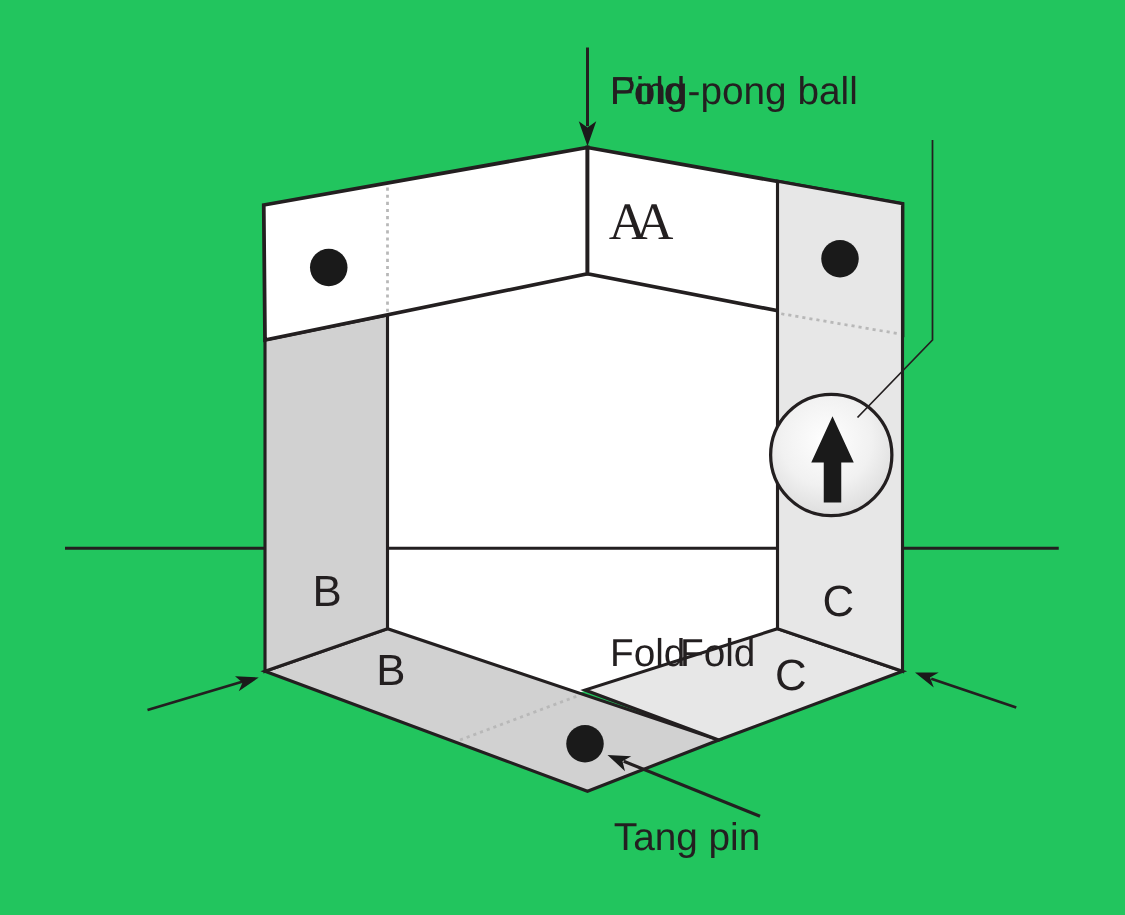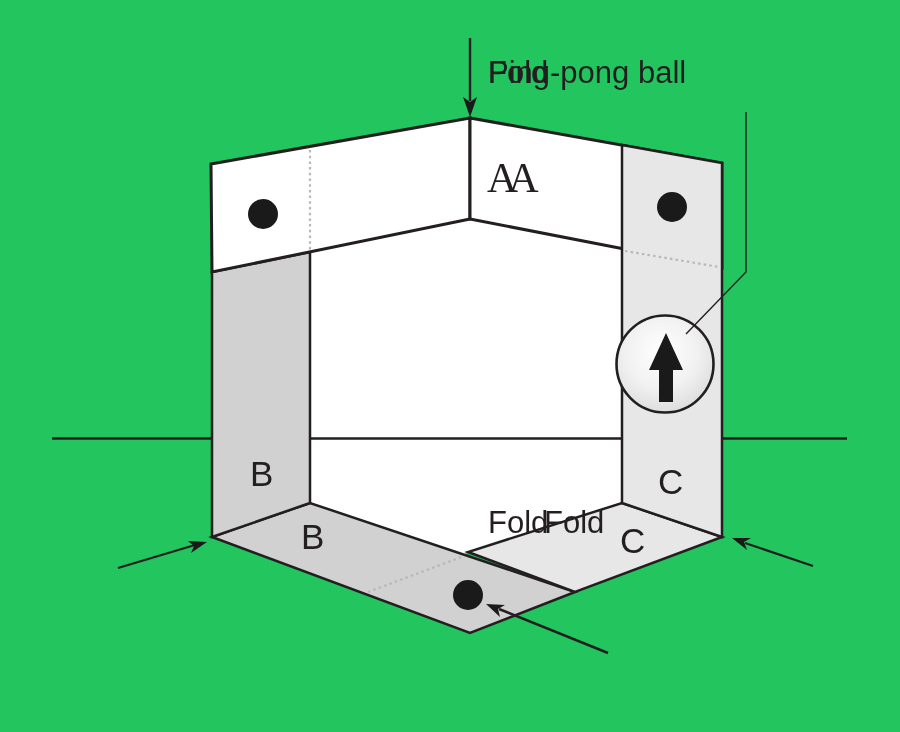--- a/index.html
+++ b/index.html
@@ -103,14 +103,15 @@
 
   <div class="lbl fs31 lbl-pingpong">Ping-pong ball</div>
   <div class="lbl fs31 lbl-fold-top">Fold</div>
   <div class="lbl lbl-aa">AA</div>
   <div class="lbl fs35 lbl-strip-b">B</div>
   <div class="lbl fs35 lbl-flap-b">B</div>
   <div class="lbl fs35 lbl-strip-c">C</div>
   <div class="lbl fs35 lbl-flap-c">C</div>
   <div class="lbl fs31 lbl-fold-b1">Fold</div>
   <div class="lbl fs31 lbl-fold-b2">Fold</div>
+  <div class="lbl fs31 lbl-tangpin">Tang pin</div>
 
 </div>
 
 </body></html>

